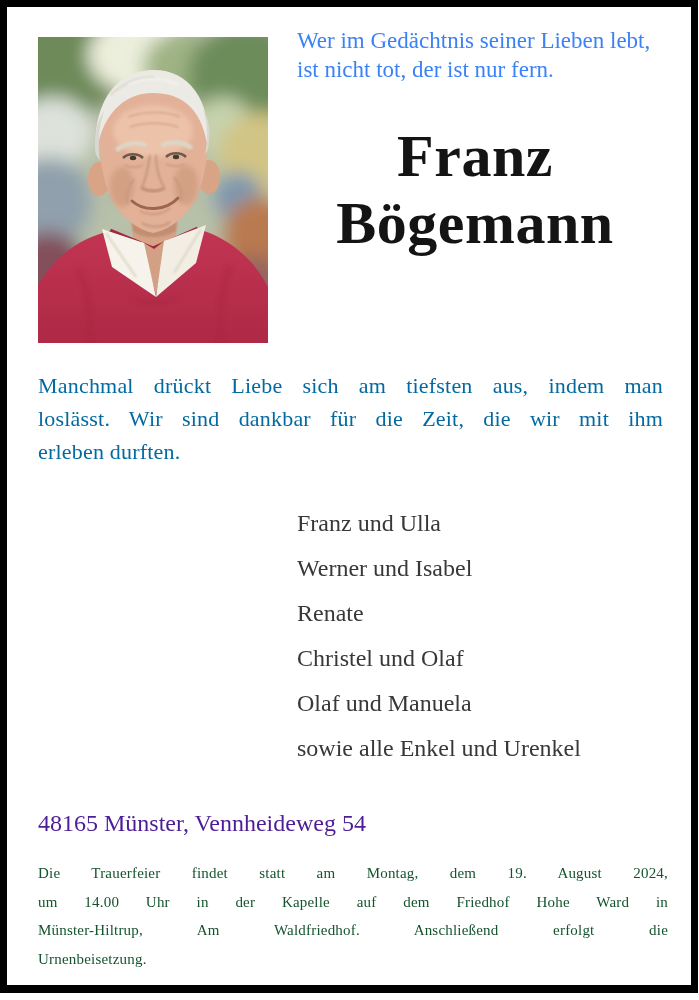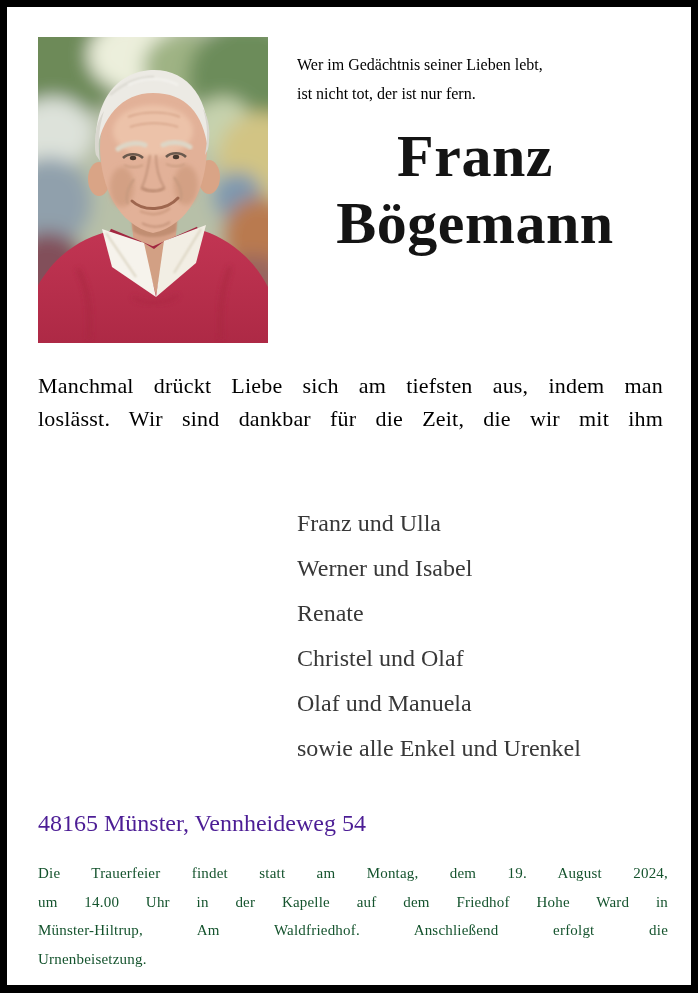--- a/index.html
+++ b/index.html
@@ -24,25 +24,25 @@
   }
   .photo {
     position: absolute;
     left: 38px; top: 37px;
     width: 230px; height: 306px;
     overflow: hidden;
   }
   .photo svg { display: block; }
   .quote {
     position: absolute;
-    left: 297px; top: 50px;
+    left: 297px; top: 26px;
     width: 380px;
-    font-size: 16px;
+    font-size: 23px;
     line-height: 29px;
-    color: #000000;
+    color: #3b82f6;
   }
   .name {
     position: absolute;
     left: 280px; top: 123px;
     width: 390px;
     text-align: center;
     font-size: 60px;
     line-height: 67px;
     font-weight: 700;
     color: #141414;
@@ -56,21 +56,21 @@
     font-size: 24px;
     line-height: 33px;
     color: #383838;
   }
   .message {
     position: absolute;
     left: 38px; top: 369px;
     width: 625px;
     font-size: 22px;
     line-height: 33px;
-    color: #000000;
+    color: #0369a1;
     letter-spacing: 0.2px;
   }
   .jline { text-align: justify; text-align-last: justify; }
   .mourners {
     position: absolute;
     left: 297px; top: 501px;
     width: 380px;
     font-size: 24px;
     line-height: 45px;
     color: #383838;
@@ -202,20 +202,21 @@
 
   <div class="name">
     <div>Franz</div>
     <div>Bögemann</div>
   </div>
 
 
   <div class="message">
     <div class="jline">Manchmal drückt Liebe sich am tiefsten aus, indem man</div>
     <div class="jline">loslässt. Wir sind dankbar für die Zeit, die wir mit ihm</div>
+    <div>erleben durften.</div>
   </div>
 
   <div class="mourners">
     <div>Franz und Ulla</div>
     <div>Werner und Isabel</div>
     <div>Renate</div>
     <div>Christel und Olaf</div>
     <div>Olaf und Manuela</div>
     <div>sowie alle Enkel und Urenkel</div>
   </div>

